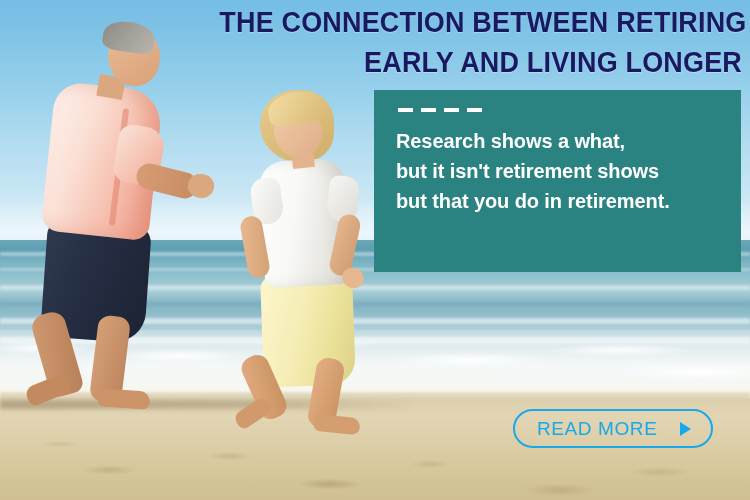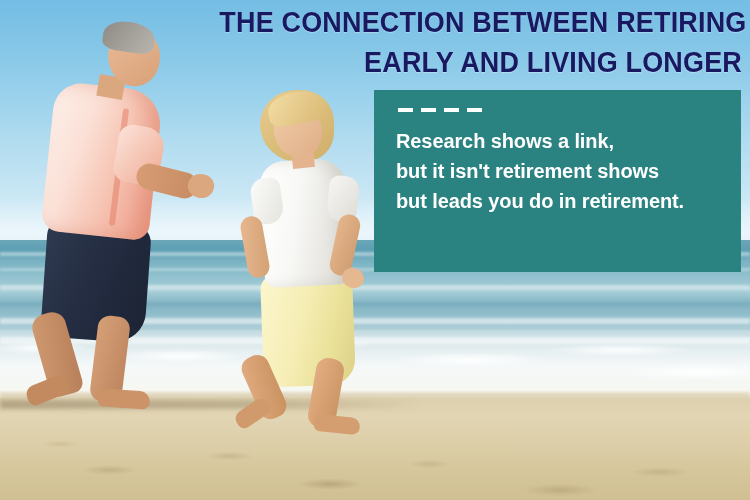--- a/index.html
+++ b/index.html
@@ -287,20 +287,24 @@
   </h1>
 
   <div class="callout">
     <div class="dashes">
       <span class="dash"></span>
       <span class="dash"></span>
       <span class="dash"></span>
       <span class="dash"></span>
     </div>
     <div class="callout-text">
-      <span class="ct-line">Research shows a link,</span>
+      <span class="ct-line">Research shows a what,</span>
       <span class="ct-line">but it isn't retirement shows</span>
-      <span class="ct-line">but leads you do in retirement.</span>
+      <span class="ct-line">but that you do in retirement.</span>
     </div>
   </div>
 
+  <div class="read-more">
+    <span class="read-more-label">READ MORE</span>
+    <span class="arrow-icon"></span>
+  </div>
 
 </div>
 
 </body></html>

